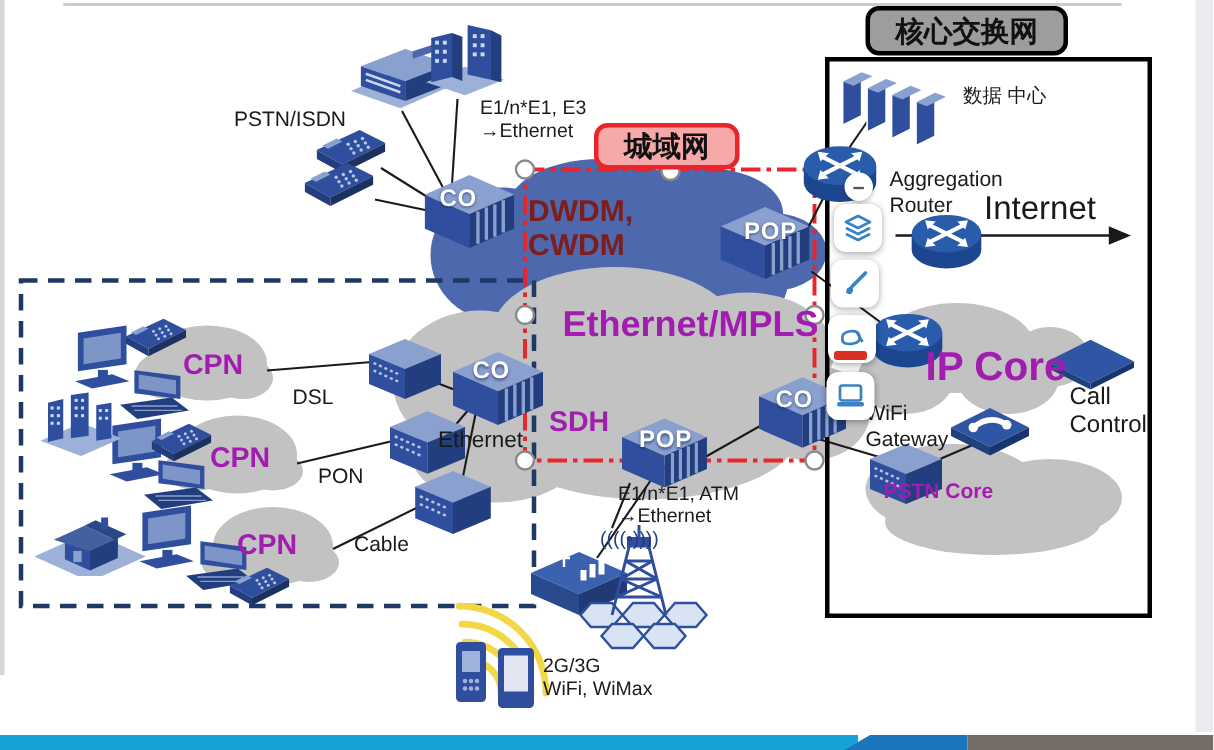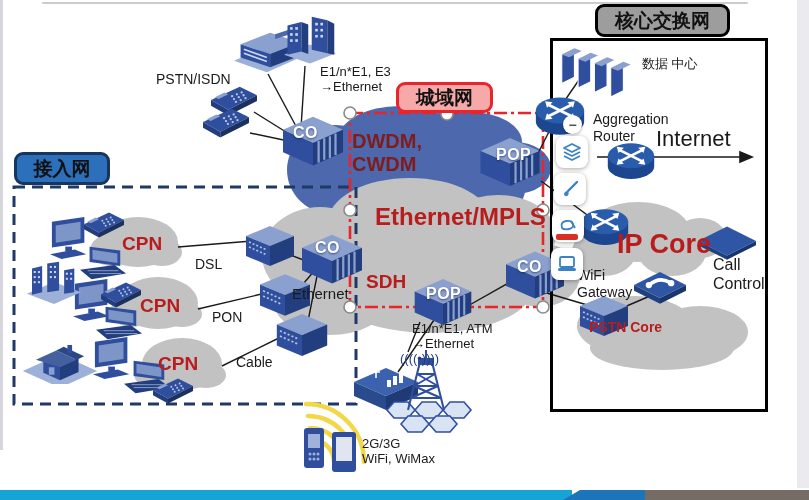--- a/index.html
+++ b/index.html
@@ -5,21 +5,21 @@
   html,body{margin:0;padding:0;background:#fff;}
   .stage{position:relative;width:809px;height:500px;background:#ffffff;overflow:hidden;
          font-family:"Liberation Sans",sans-serif;}
   .abs{position:absolute;}
   svg.underlay{position:absolute;left:0;top:0;}
   .icon{position:absolute;}
   .lbl{position:absolute;color:#1a1a1a;font-size:13px;line-height:1.18;white-space:nowrap;}
   .lbl.b{font-weight:normal;}
   .node-lbl{position:absolute;color:#fff;font-weight:bold;font-size:16px;letter-spacing:.5px;
             text-shadow:0 1px 2px rgba(10,25,70,.6);}
-  .cloud-lbl{position:absolute;font-weight:bold;color:#b91c1c;}
+  .cloud-lbl{position:absolute;font-weight:bold;color:#a21caf;}
   .region{position:absolute;border-radius:9px;display:flex;align-items:center;justify-content:center;
           font-weight:bold;font-size:19px;color:#111;box-sizing:border-box;}
   .region.access{background:#2c6fba;border:3px solid #17365d;}
   .region.metro{background:#f7a8a8;border:3px solid #e8252a;text-align:center;}
   .region.core{background:#9d9d9d;border:3px solid #000;}
   .core-rect{position:absolute;border:3px solid #000;box-sizing:border-box;background:transparent;}
   .tbtn{position:absolute;width:32px;height:32px;background:#fff;border-radius:8px;
         box-shadow:0 1px 4px rgba(0,0,0,.35);display:flex;align-items:center;justify-content:center;}
   .tbtn.mini{width:19px;height:19px;border-radius:50%;font-size:14px;color:#555;
              box-shadow:0 1px 3px rgba(0,0,0,.3);font-weight:bold;line-height:1;}
@@ -488,23 +488,22 @@
   </div>
   <div class="lbl" style="left:577px;top:267px;font-size:14px">
     <div>WiFi</div>
     <div>Gateway</div>
   </div>
   <div class="lbl" style="left:713px;top:256px;font-size:16px">
     <div>Call</div>
     <div>Control</div>
   </div>
 
-  <div class="region access" style="left:14px;top:152px;width:96px;height:33px">接入网</div>
   <div class="region metro" style="left:396px;top:82px;width:97px;height:31px">城域网</div>
-  <div class="region core" style="left:595px;top:4px;width:135px;height:33px">核心交换网</div>
+  <div class="region core" style="left:577px;top:4px;width:135px;height:33px">核心交换网</div>
 
   <div class="tbtn mini" style="left:563px;top:115px">−</div>
   <div class="tbtn" style="left:556px;top:136px">
     <svg width="20" height="20" viewBox="0 0 20 20">
       <g fill="none" stroke="#3b82c4" stroke-width="1.8" stroke-linejoin="round">
         <polygon points="10,2 18,6 10,10 2,6"></polygon>
         <polyline points="2,10 10,14 18,10"></polyline>
         <polyline points="2,14 10,18 18,14"></polyline>
       </g>
     </svg>

